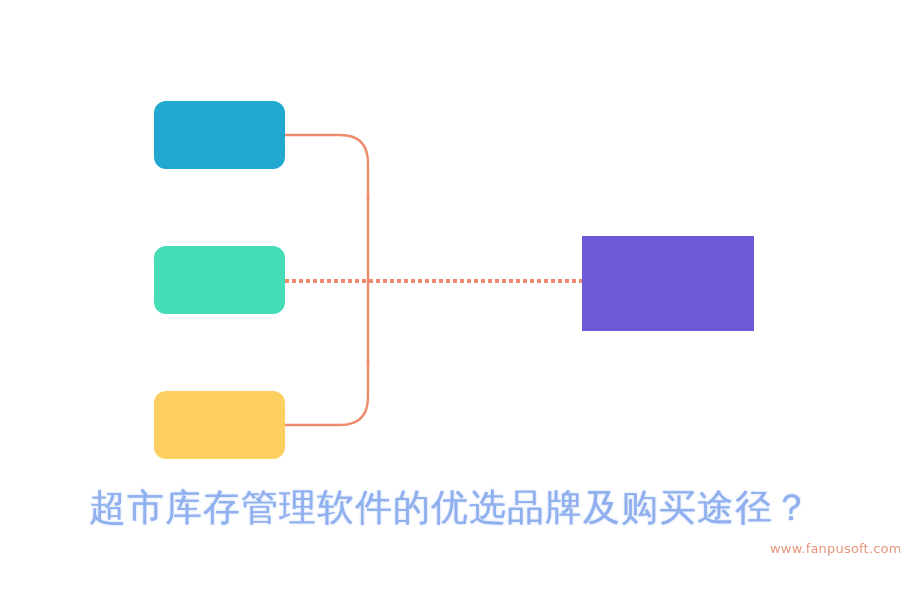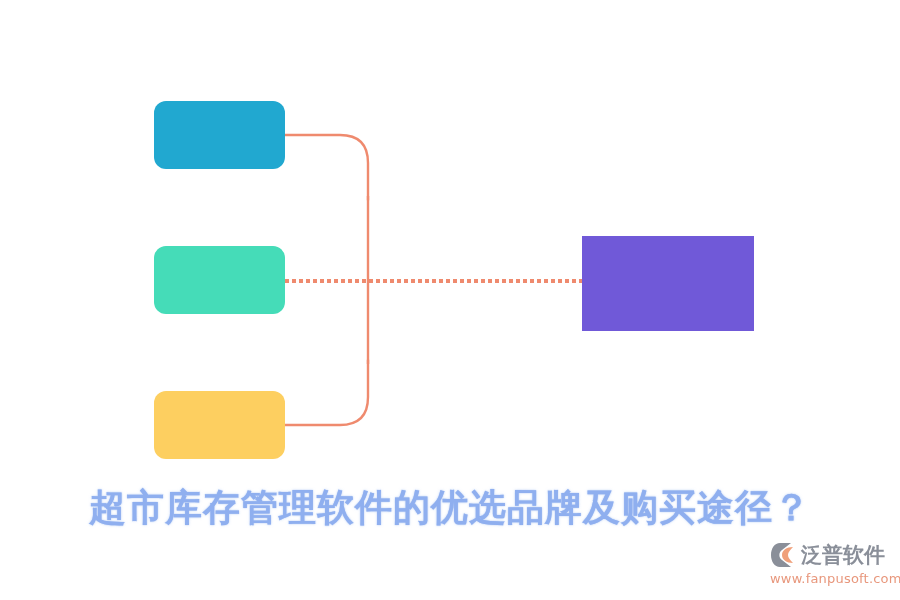--- a/index.html
+++ b/index.html
@@ -69,21 +69,21 @@
   }
 
   
   #title {
     position: absolute;
     left: 0;
     top: 482px;
     width: 900px;
     text-align: center;
     font-size: 37px;
-    font-weight: bold;
+    font-weight: normal;
     letter-spacing: 1px;
     line-height: 52px;
     color: #8fafef;
     text-shadow: 0 0 1px rgba(143,175,239,0.75),
                  0 0 3px rgba(170,196,244,0.55);
     white-space: nowrap;
   }
 
   
   #logo {
@@ -138,23 +138,16 @@
   </svg>
 
   <div class="node node-rounded" id="node-cyan" style="background: rgb(33, 168, 208); left: 154px; top: 101px; width: 131px; height: 68px;"></div>
   <div class="node node-rounded" id="node-green" style="background: rgb(69, 220, 184); left: 154px; top: 246px; width: 131px; height: 68px;"></div>
   <div class="node node-rounded" id="node-yellow" style="background: rgb(253, 207, 96); left: 154px; top: 391px; width: 131px; height: 68px;"></div>
   <div class="node node-square" id="node-purple" style="background: rgb(112, 89, 216); left: 582px; top: 236px; width: 172px; height: 95px;"></div>
 
   <div id="title" style="color: rgb(143, 175, 239);">超市库存管理软件的优选品牌及购买途径？</div>
 
   <div id="logo">
-    <div id="logo-top">
-      <svg id="logo-mark" viewBox="0 0 60 60" xmlns="http://www.w3.org/2000/svg">
-        <path d="M42 6 L20 6 C9 6 2 17 2 30 C2 43 9 54 20 54 L42 54 L24 40 C17 35 17 25 24 20 Z" fill="#8a8f99"></path>
-        <path d="M46 14 C33 14 24 21 24 30 C24 39 33 46 46 46 C40 40 36 35 36 30 C36 25 40 20 46 14 Z" fill="#f0a07a"></path>
-      </svg>
-      <div id="logo-wordmark" style="color: rgb(138, 143, 153);">泛普软件</div>
-    </div>
     <div id="logo-url" style="color: rgb(232, 151, 124);">www.fanpusoft.com</div>
   </div>
 
 </div>
 
 </body></html>

